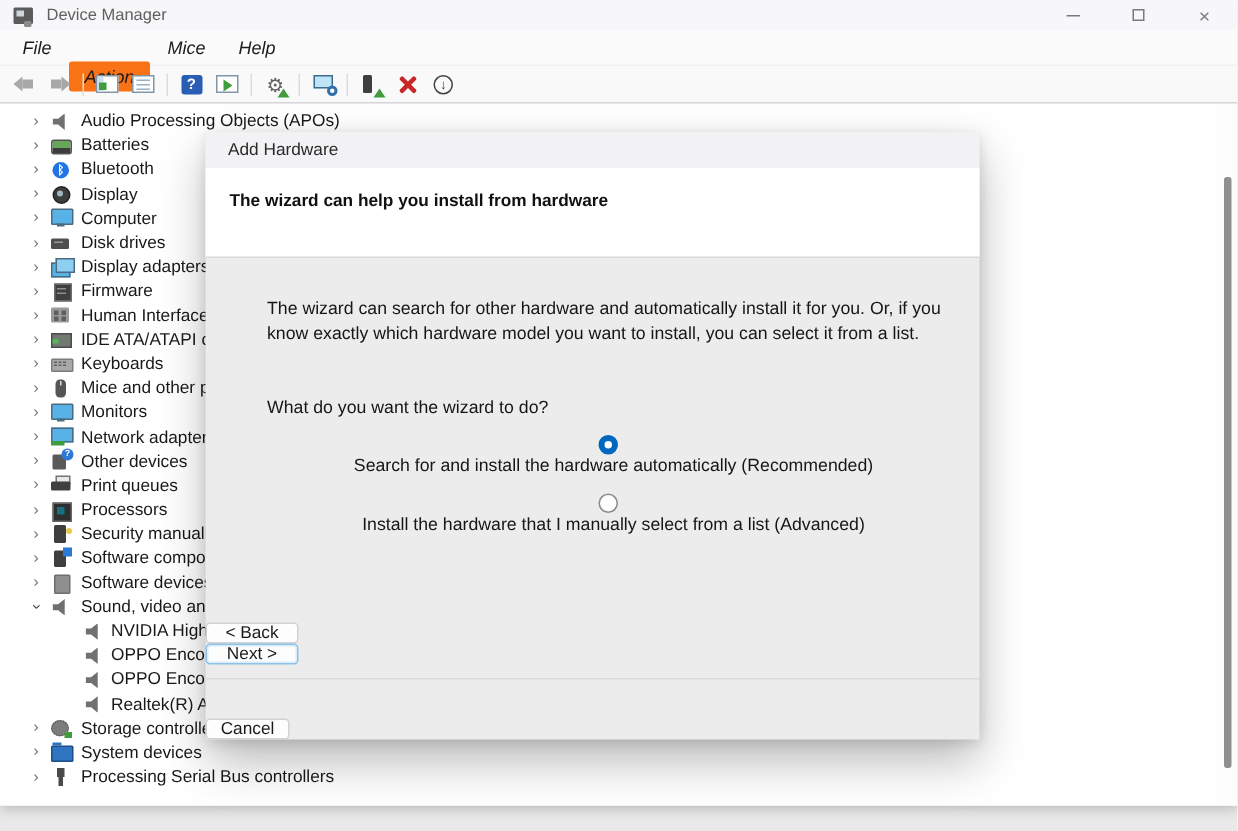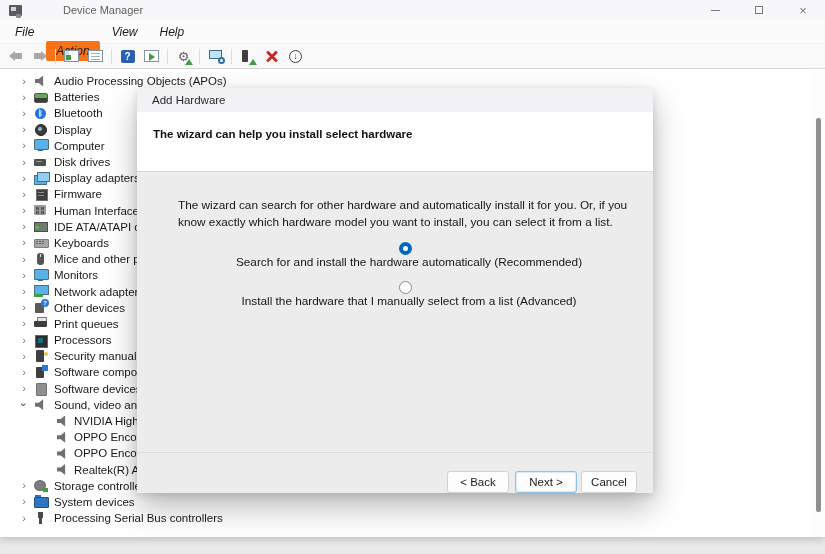--- a/index.html
+++ b/index.html
@@ -3,21 +3,21 @@
 <meta charset="utf-8">
 <style>
   * { margin:0; padding:0; box-sizing:border-box; }
   html,body { width:825px; height:554px; overflow:hidden; }
   body { font-family:"Liberation Sans","DejaVu Sans",sans-serif; background:#e9e9e9; }
   .screen { position:relative; width:825px; height:554px; background:#e9e9e9; overflow:hidden; }
   .window { position:absolute; left:0; top:0; width:825px; height:537px; background:#fff;
             box-shadow:0 2px 8px rgba(0,0,0,.2); }
 
   
-  .titlebar { height:20px; background:#f7f7f9; display:flex; align-items:center; padding-left:9px;gap:32px; }
+  .titlebar { height:20px; background:#f7f7f9; display:flex; align-items:center; padding-left:9px; }
   .app-icon { position:relative; width:13px; height:11px; background:#5b5b5b; border-radius:1px; }
   .app-icon::after { content:""; position:absolute; left:2px; top:2px; width:5px; height:4px; background:#cfd6db; }
   .app-icon::before { content:""; position:absolute; right:1px; bottom:-2px; width:5px; height:4px; background:#8a8a8a; border-radius:1px; }
   .title-text { font-size:11px; color:#606060; margin-left:9px; }
   .controls { margin-left:auto; display:flex; height:100%; }
   .ctrl { width:44px; height:20px; display:flex; align-items:center; justify-content:center; color:#6f6f6f; }
   .gl-min { width:9px; height:1px; background:#7a7a7a; }
   .gl-max { width:8px; height:8px; border:1px solid #7a7a7a; }
   .gl-close { font-size:13px; line-height:1; color:#7a7a7a; }
 
@@ -119,21 +119,21 @@
   .dlg-header { height:60px; background:#fff; border-bottom:1px solid #d8d8d8; }
   .dlg-heading { padding:16px 0 0 16px; font-weight:bold; font-size:11.5px; color:#111; }
   .dlg-body { padding:25px 24px 0 41px; }
   .dlg-intro { width:460px; line-height:16.5px; }
   .dlg-question { margin-top:34px; }
   .opt { display:flex; align-items:center; margin-top:12px; padding-left:11px;flex-direction:column; }
   .radio { width:13px; height:13px; border-radius:50%; margin-right:7px; flex:none; }
   .radio.sel { border:4px solid #0067c0; background:#fff; }
   .radio.un { border:1px solid #8a8a8a; background:#fefefe; }
   .dlg-footer { position:absolute; left:0; right:0; bottom:0; height:41px; border-top:1px solid #dadada;
-                display:flex; align-items:flex-end; justify-content:flex-end; padding-right:16px; }
+                display:flex; align-items:flex-start; justify-content:flex-end; padding-right:16px;flex-direction:column; }
   .btn { height:22px; min-width:62px; background:#fdfdfd; border:1px solid #d2d2d2; border-radius:3px;
          font-size:11.5px; color:#1a1a1a; font-family:inherit; padding:0 8px; }
   .btn.focus { border-color:#8ec1e8; box-shadow:inset 0 0 0 1px #d9ecfa; }
   .btn-back { margin-right:6px; }
   .btn-next { margin-right:4px; }
   .btn-cancel { min-width:56px;margin-top:36px; }
 </style>
 </head>
 <body>
 
@@ -152,21 +152,21 @@
           </div>
         <div class="ctrl">
             <span class="gl-close">×</span>
           </div>
       </div>
     </div>
 
     <div class="menubar" id="menubar">
         <div class="menu-item">File</div>
         <div class="menu-item active">Action</div>
-        <div class="menu-item">View</div>
+        <div class="menu-item">Mice</div>
         <div class="menu-item">Help</div>
       </div>
 
     <div class="toolbar" id="toolbar">
         <div class="tb-btn">
           <span class="arr l"></span>
         </div>
         <div class="tb-btn">
           <span class="arr r"></span>
         </div>
@@ -350,24 +350,25 @@
         <div class="scrollbar-thumb"></div>
       </div>
     </div>
   </div>
 
   <div class="dialog">
     <div class="dlg-title">
       <span>Add Hardware</span>
     </div>
     <div class="dlg-header">
-      <div class="dlg-heading">The wizard can help you install select hardware</div>
+      <div class="dlg-heading">The wizard can help you install from hardware</div>
     </div>
     <div class="dlg-body">
       <div class="dlg-intro">The wizard can search for other hardware and automatically install it for you. Or, if you know exactly which hardware model you want to install, you can select it from a list.</div>
+      <div class="dlg-question">What do you want the wizard to do?</div>
       <div id="options">
           <div class="opt">
             <span class="radio sel"></span>
             <span>Search for and install the hardware automatically (Recommended)</span>
           </div>
           <div class="opt">
             <span class="radio un"></span>
             <span>Install the hardware that I manually select from a list (Advanced)</span>
           </div>
         </div>

